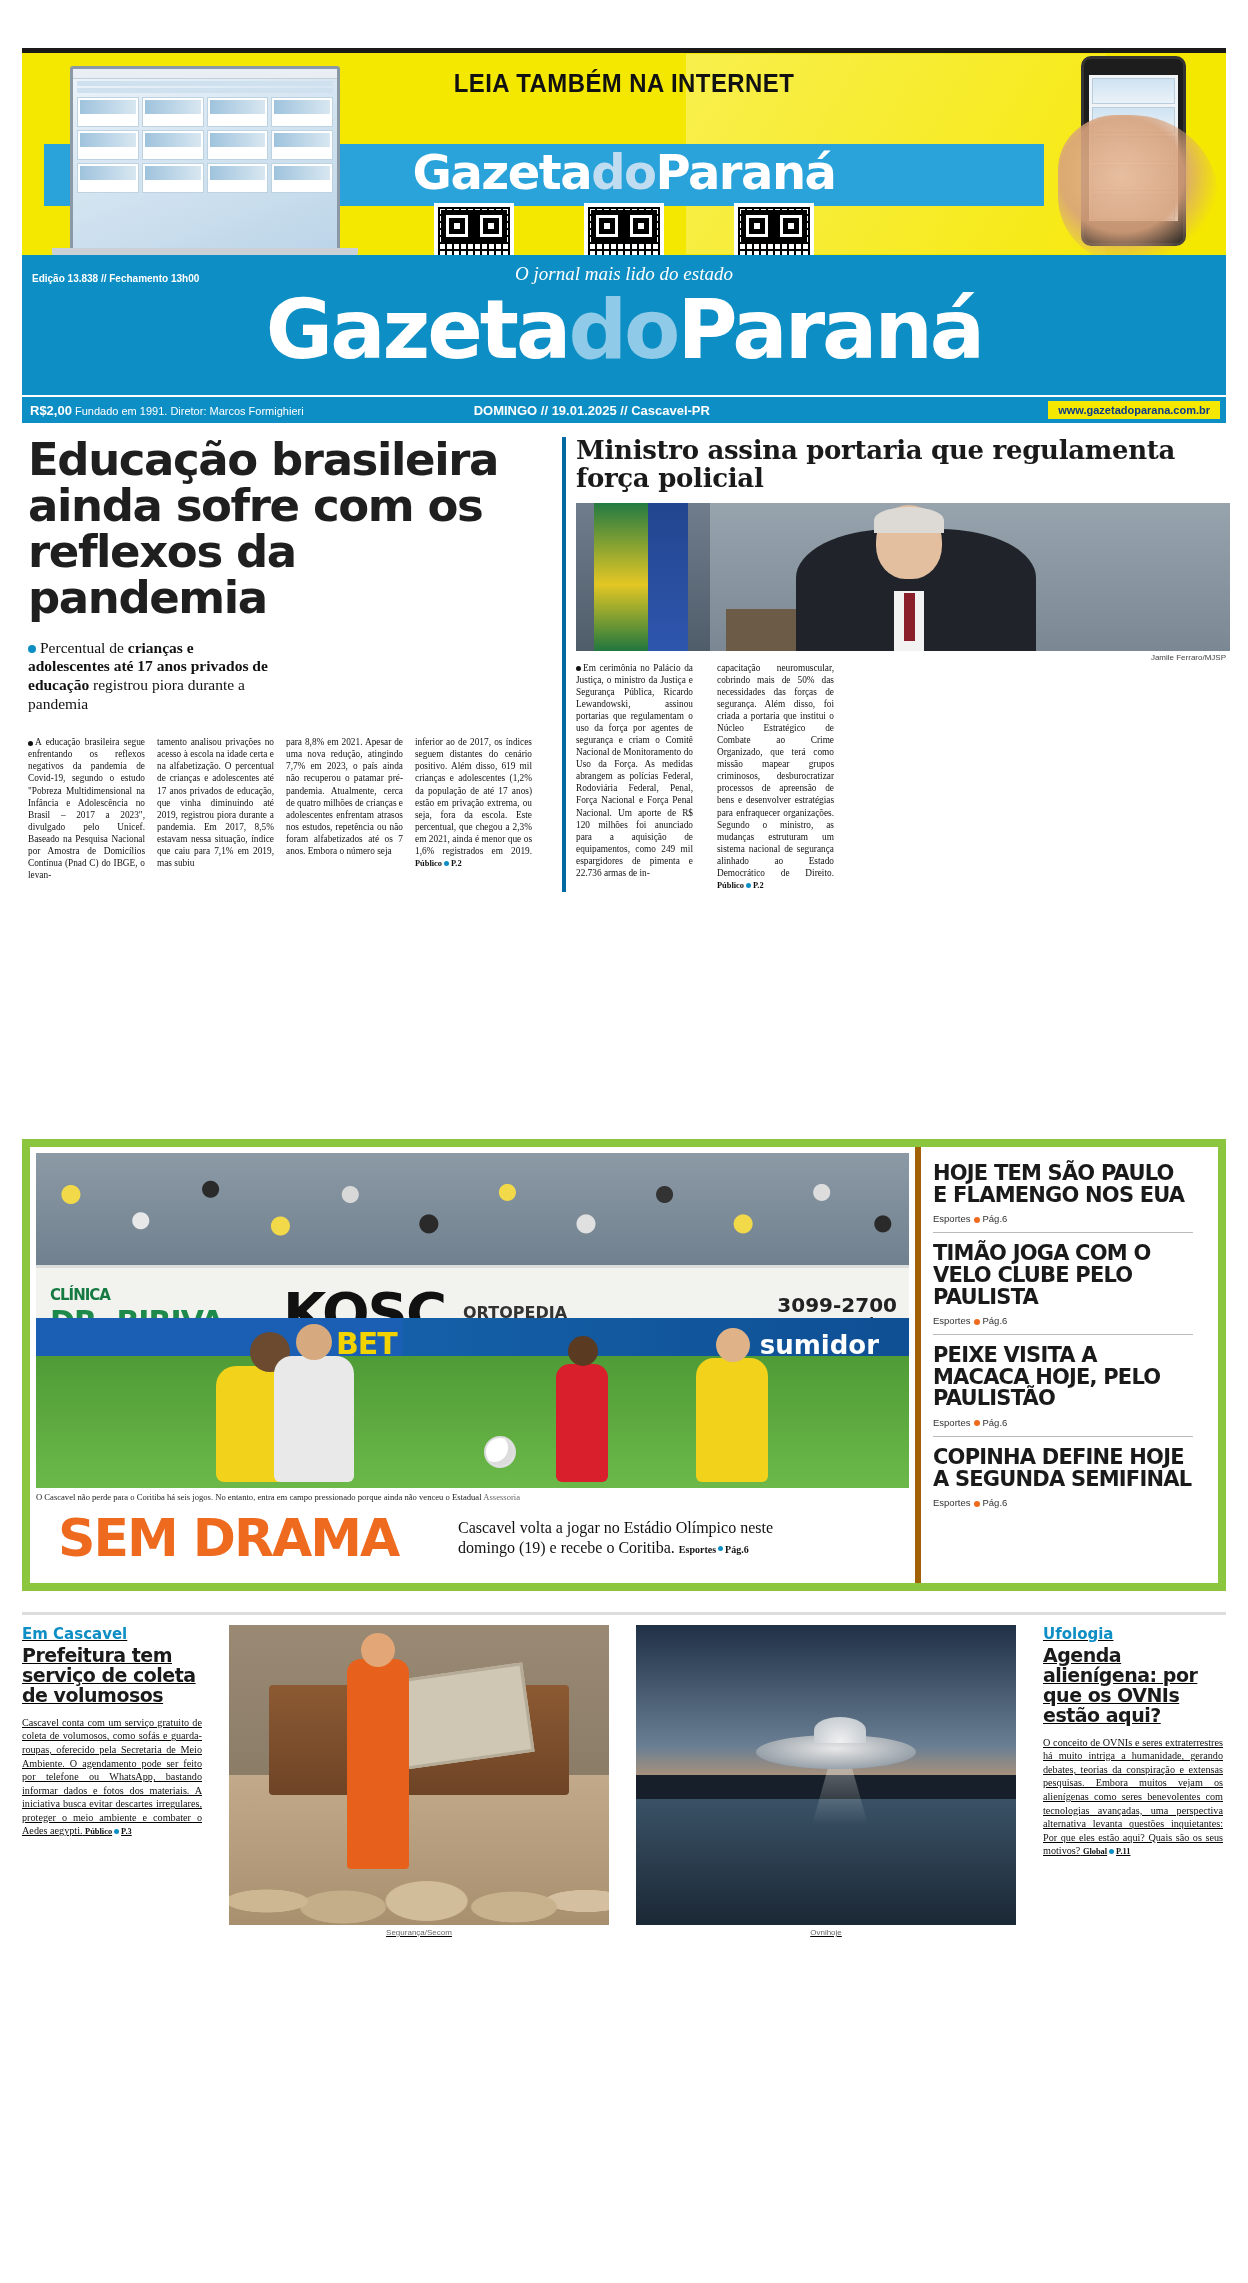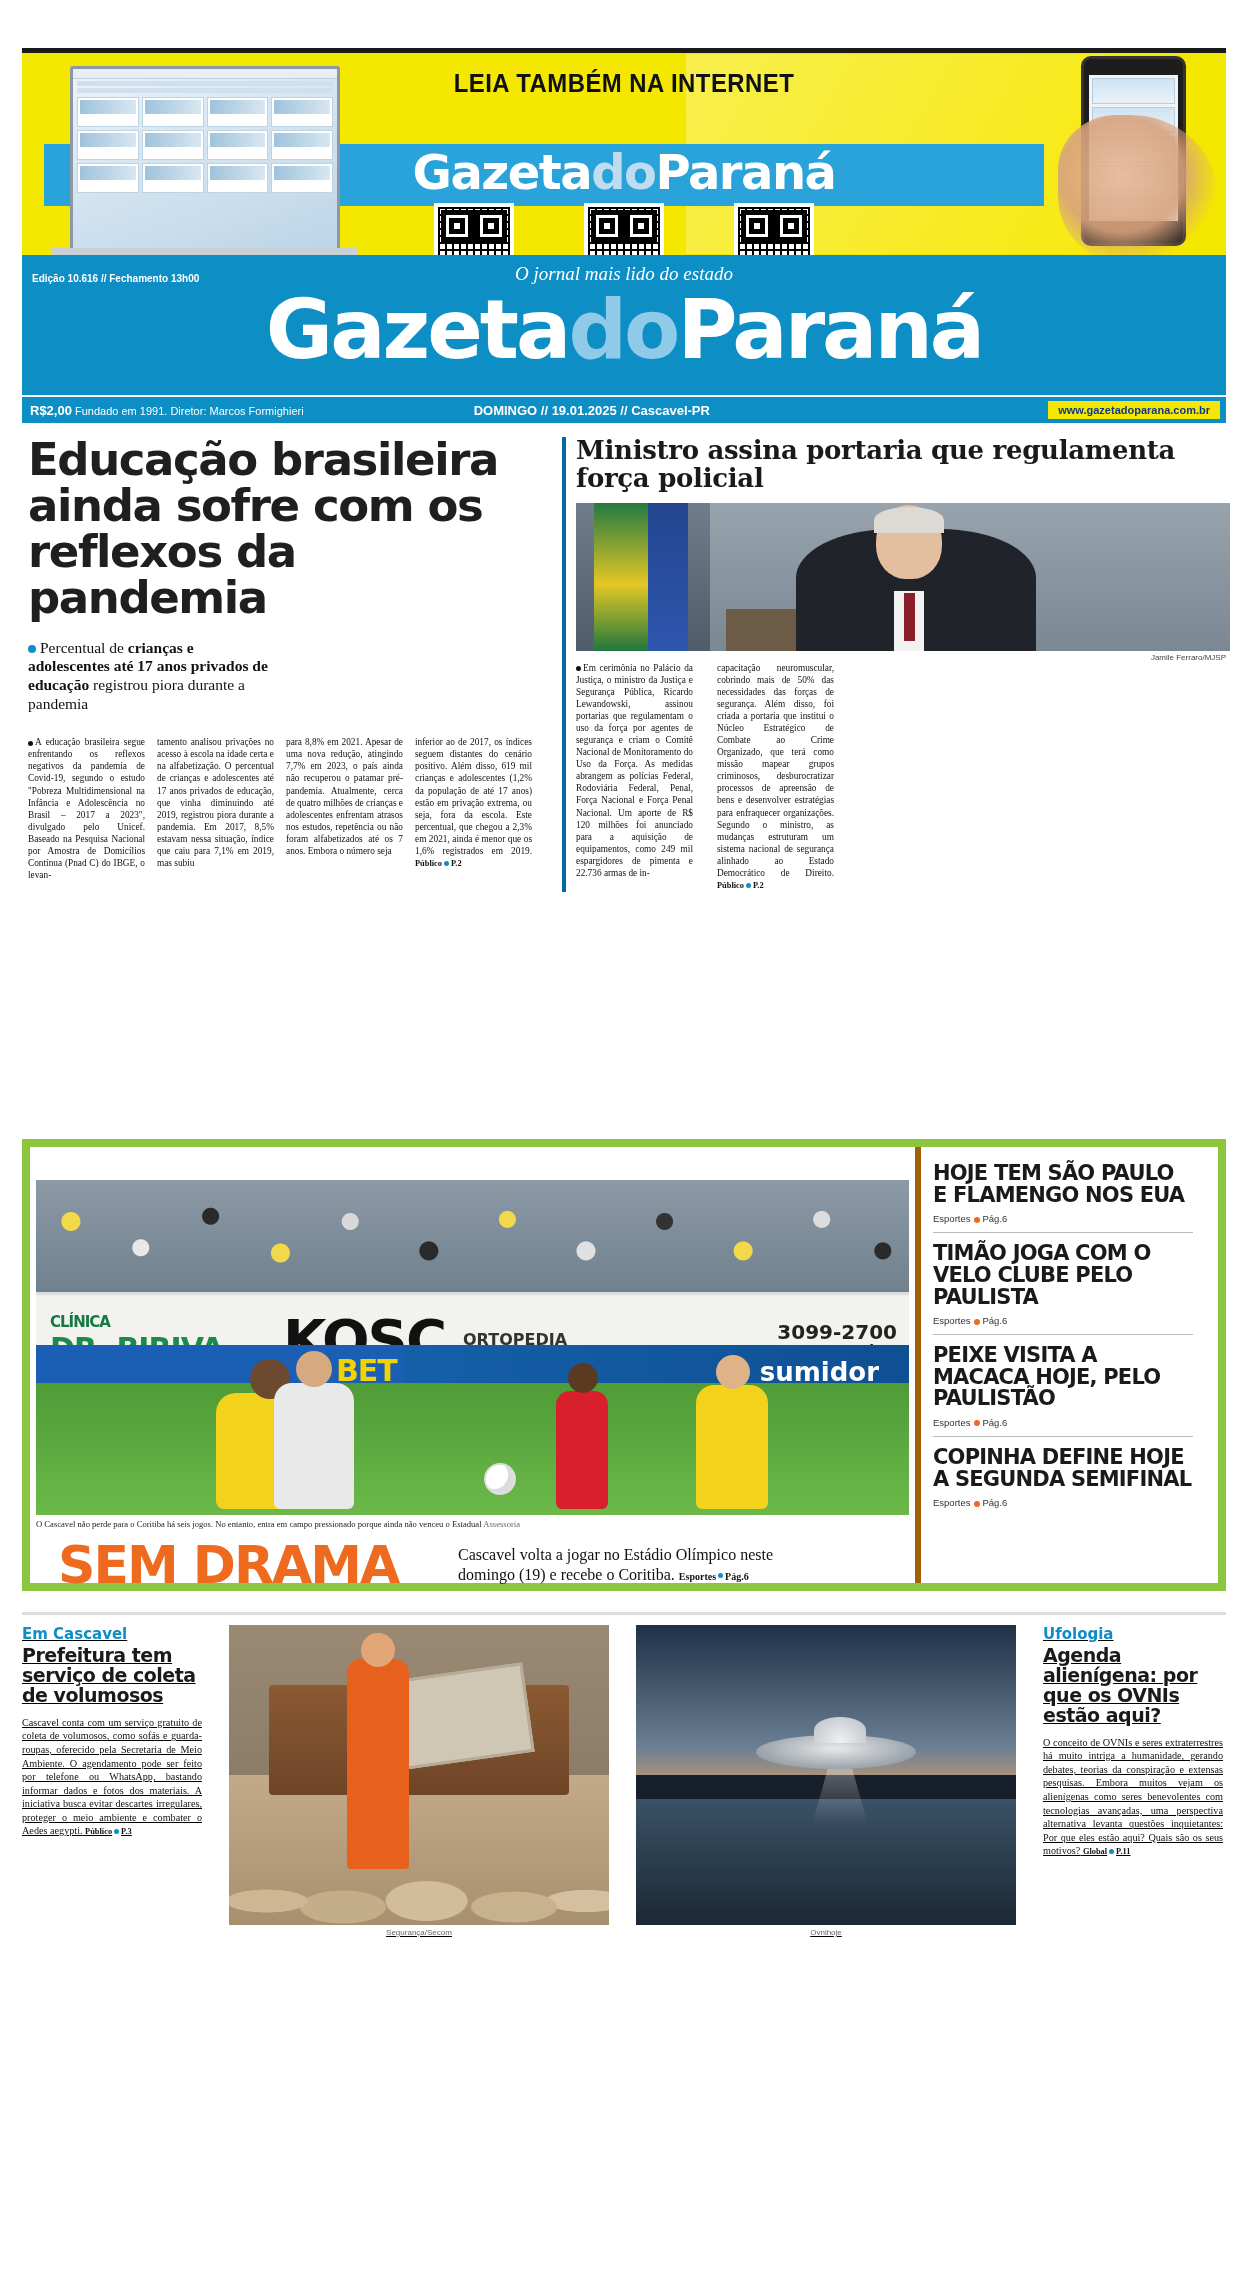--- a/index.html
+++ b/index.html
@@ -161,21 +161,21 @@
   .rt-credit { font-size:8px; text-align:right; color:#444; margin-top:2px; }
   .rt-cols { display:flex; gap:24px; }
   .rt-col {
     width:117px; font-family:"Liberation Serif", serif; font-size:9.3px; line-height:1.3;
     text-align:justify; color:#111;
   }
 
   
   .sports-outer { position:absolute; left:22px; top:1139px; width:1204px; height:452px; background:#8cc63f; padding:8px; }
   .sports-inner { width:100%; height:100%; background:#fff; display:flex; }
-  .sp-left { width:885px; padding:6px;margin-top:27px; }
+  .sp-left { width:885px; padding:6px; }
   .sp-photo {
     width:873px; height:335px; position:relative; overflow:hidden;
     background: linear-gradient(180deg, #9fb6c7 0%, #7d9bb0 36%, #5f9e3f 38%, #78b44f 100%);
   }
   .sp-photo .stand { position:absolute; left:0; top:0; width:100%; height:118px; background:linear-gradient(180deg,#8c9aa6,#6f7f8d); }
   .sp-photo .crowd { position:absolute; left:0; top:10px; width:100%; height:105px;
     background:
       radial-gradient(circle at 4% 30%, #f2d94a 9px, transparent 10px),
       radial-gradient(circle at 12% 55%, #e8e8e8 8px, transparent 9px),
       radial-gradient(circle at 20% 25%, #2a2a2a 8px, transparent 9px),
@@ -359,21 +359,21 @@
 
       </div>
       <div class="qrwrap">
         <div class="qr"></div>
 
       </div>
     </div>
   </div>
 
   <div class="masthead">
-    <div class="mast-edition">Edição 10.616 // Fechamento 13h00</div>
+    <div class="mast-edition">Edição 13.838 // Fechamento 13h00</div>
     <div class="mast-tagline">O jornal mais lido do estado</div>
     <div class="mast-name">
       <span class="w">Gazeta</span><span class="b">do</span><span class="w">Paraná</span>
     </div>
   </div>
 
   <div class="dateline">
     <div class="dl-left">
       <b>R$2,00</b>
       <span>Fundado em 1991. Diretor: Marcos Formighieri</span>

